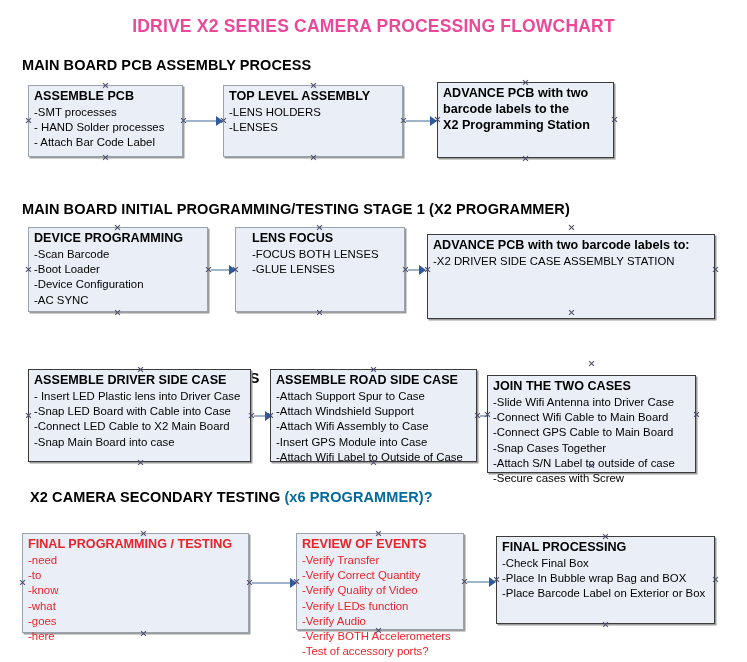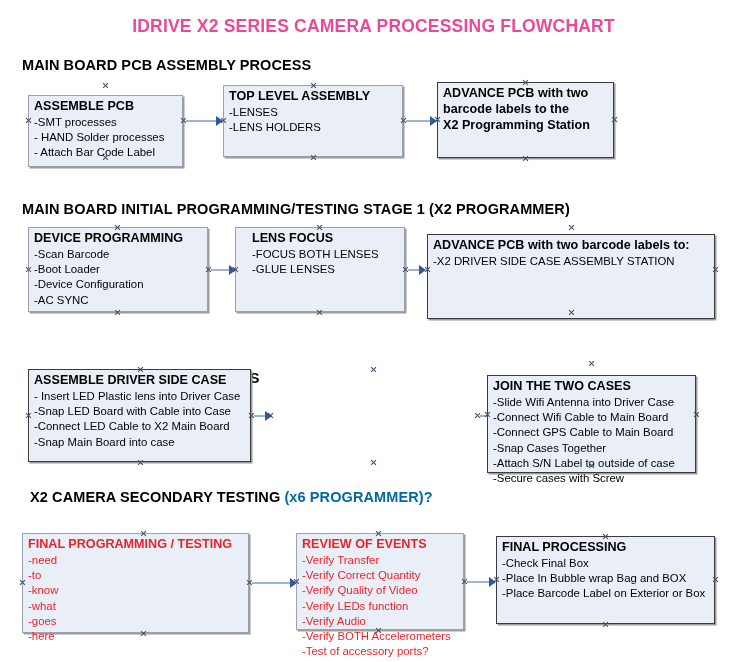--- a/index.html
+++ b/index.html
@@ -123,38 +123,38 @@
 <body>
 
 <div id="canvas">
 
   <div class="doc-title">IDRIVE X2  SERIES CAMERA PROCESSING FLOWCHART</div>
 
   <div class="section-title" style="left:22px; top:57px;">
     <span>MAIN BOARD PCB ASSEMBLY PROCESS</span>
   </div>
 
-  <div class="box" style="left:28px; top:85px; width:155px; height:72px;margin-top:10px;">
+  <div class="box" style="left:28px; top:85px; width:155px; height:72px;">
     <div class="box-title">ASSEMBLE PCB</div>
     <div class="box-line">-SMT processes</div>
     <div class="box-line">- HAND Solder processes</div>
     <div class="box-line">- Attach Bar Code Label</div>
   </div>
   <div class="handle" style="left:102px; top:82px;"></div>
   <div class="handle" style="left:102px; top:154px;"></div>
   <div class="handle" style="left:25px;  top:117px;"></div>
   <div class="handle" style="left:180px; top:117px;"></div>
 
   <div class="conn" style="left:186px; top:120px; width:32px;"></div>
   <div class="conn-head" style="left:216px; top:116px;"></div>
 
   <div class="box" style="left:223px; top:85px; width:180px; height:72px;">
     <div class="box-title">TOP LEVEL ASSEMBLY</div>
+    <div class="box-line">-LENS HOLDERS</div>
     <div class="box-line">-LENSES</div>
-    <div class="box-line">-LENS HOLDERS</div>
   </div>
   <div class="handle" style="left:310px; top:82px;"></div>
   <div class="handle" style="left:310px; top:154px;"></div>
   <div class="handle" style="left:220px; top:117px;"></div>
   <div class="handle" style="left:400px; top:117px;"></div>
 
   <div class="conn" style="left:406px; top:120px; width:26px;"></div>
   <div class="conn-head" style="left:430px; top:116px;"></div>
 
   <div class="box dark-border" style="left:437px; top:82px; width:177px; height:76px;">
@@ -220,20 +220,28 @@
     <div class="box-line">-Snap Main Board into case</div>
   </div>
   <div class="handle" style="left:137px; top:366px;"></div>
   <div class="handle" style="left:137px; top:459px;"></div>
   <div class="handle" style="left:25px;  top:412px;"></div>
   <div class="handle" style="left:248px; top:412px;"></div>
 
   <div class="conn" style="left:254px; top:415px; width:14px;"></div>
   <div class="conn-head" style="left:265px; top:411px;"></div>
 
+  <div class="box dark-border" style="left:270px; top:369px; width:207px; height:93px;">
+    <div class="box-title">ASSEMBLE ROAD SIDE CASE</div>
+    <div class="box-line">-Attach Support Spur to Case</div>
+    <div class="box-line">-Attach Windshield Support</div>
+    <div class="box-line">-Attach Wifi Assembly to Case</div>
+    <div class="box-line">-Insert GPS Module into Case</div>
+    <div class="box-line">-Attach Wifi Label to Outside of Case</div>
+  </div>
   <div class="handle" style="left:370px; top:366px;"></div>
   <div class="handle" style="left:370px; top:459px;"></div>
   <div class="handle" style="left:267px; top:412px;"></div>
   <div class="handle" style="left:474px; top:412px;"></div>
 
   <div class="conn" style="left:480px; top:415px; width:14px;"></div>
   <div class="conn-head" style="left:491px; top:411px;"></div>
 
   <div class="box dark-border" style="left:487px; top:363px; width:209px; height:98px;margin-top:12px;">
     <div class="box-title">JOIN THE TWO CASES</div>

